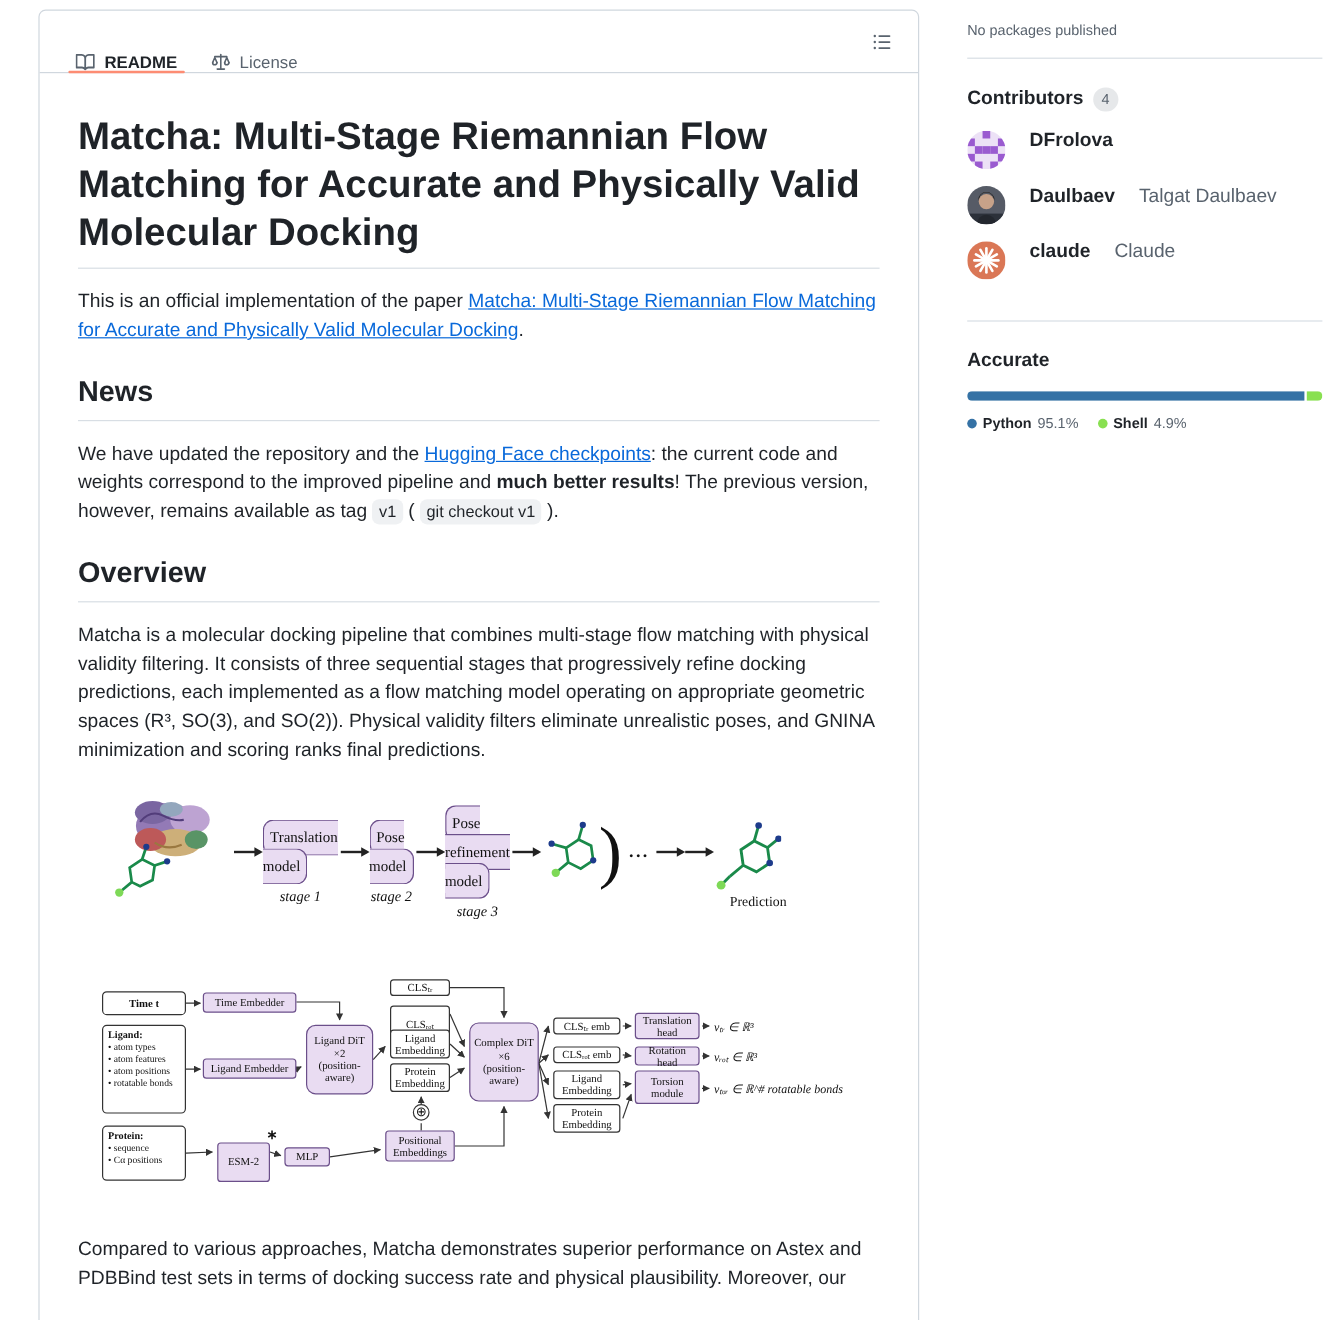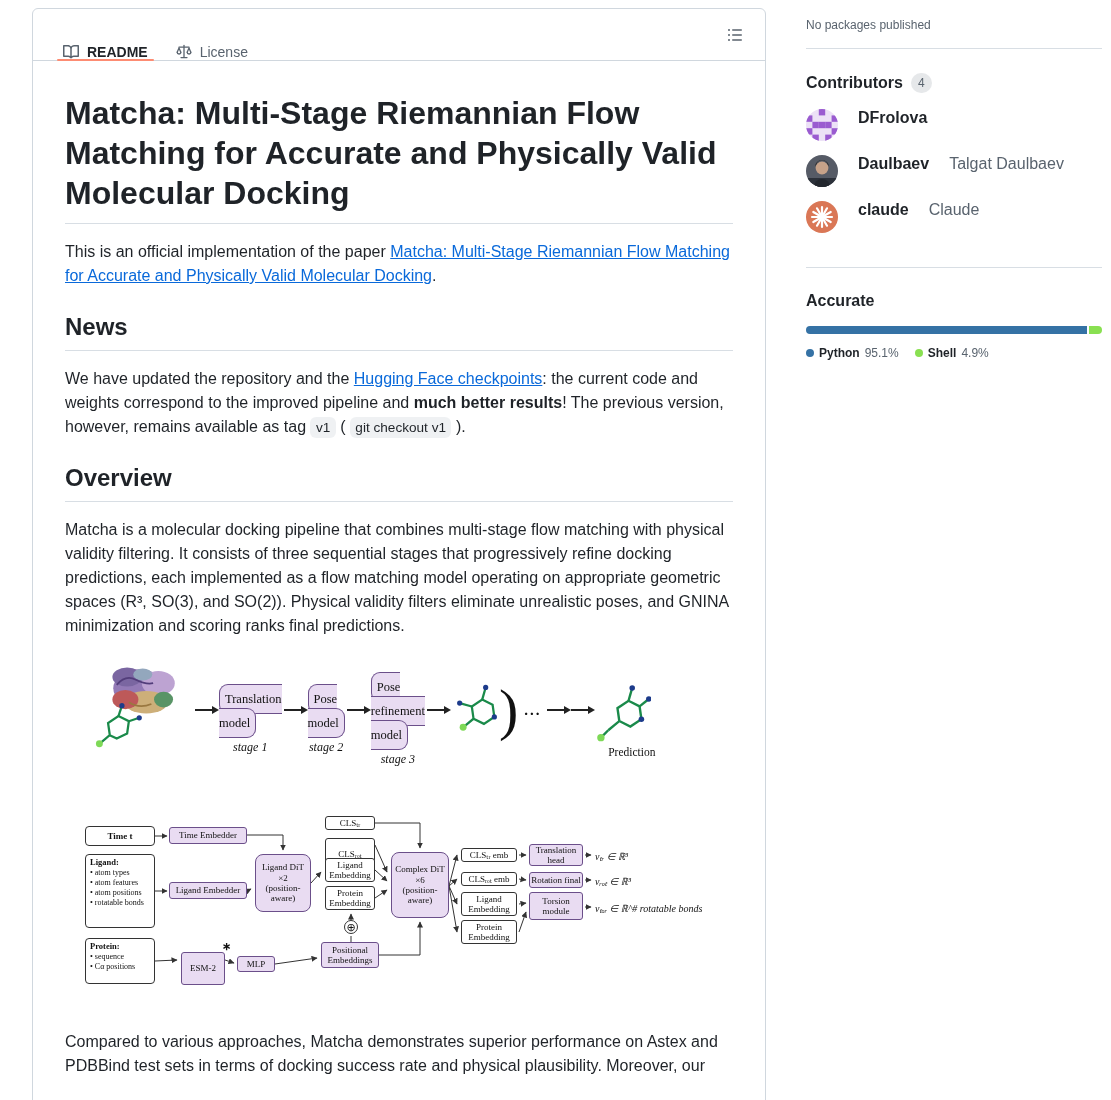--- a/index.html
+++ b/index.html
@@ -302,21 +302,21 @@
 
           <div class="nd" style="left:378px;top:34px;width:56px;height:14px">CLSₜᵣ emb</div>
           <div class="nd" style="left:378px;top:58px;width:56px;height:14px">CLSᵣₒₜ emb</div>
           <div class="nd" style="left:378px;top:78px;width:56px;height:24px">Ligand
 Embedding</div>
           <div class="nd" style="left:378px;top:106px;width:56px;height:24px">Protein
 Embedding</div>
 
           <div class="nd lav" style="left:446px;top:30px;width:54px;height:22px">Translation
 head</div>
-          <div class="nd lav" style="left:446px;top:58px;width:54px;height:16px">Rotation final</div>
+          <div class="nd lav" style="left:446px;top:58px;width:54px;height:16px">Rotation head</div>
           <div class="nd lav" style="left:446px;top:78px;width:54px;height:28px">Torsion
 module</div>
 
           <div class="out" style="left:512px;top:35px">vₜᵣ ∈ ℝ³</div>
           <div class="out" style="left:512px;top:60px">vᵣₒₜ ∈ ℝ³</div>
           <div class="out" style="left:512px;top:87px">vₜₒᵣ ∈ ℝ^# rotatable bonds</div>
         </div>
       </div>
 
       <p>Compared to various approaches, Matcha demonstrates superior performance on Astex and PDBBind test sets in terms of docking success rate and physical plausibility. Moreover, our</p>

